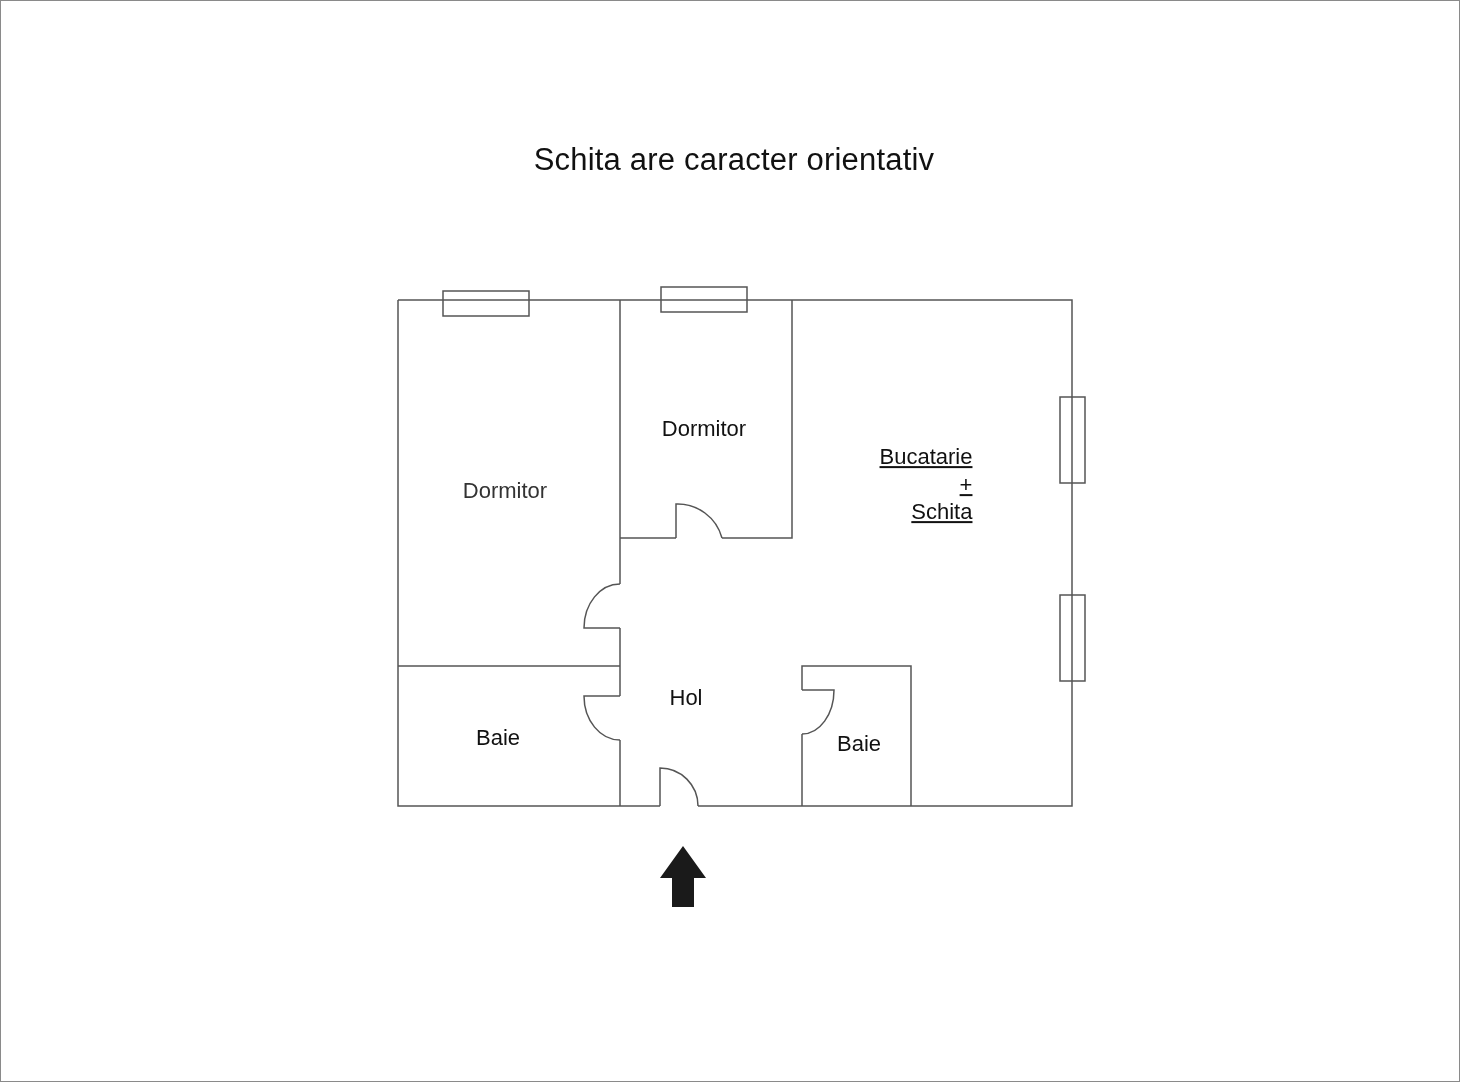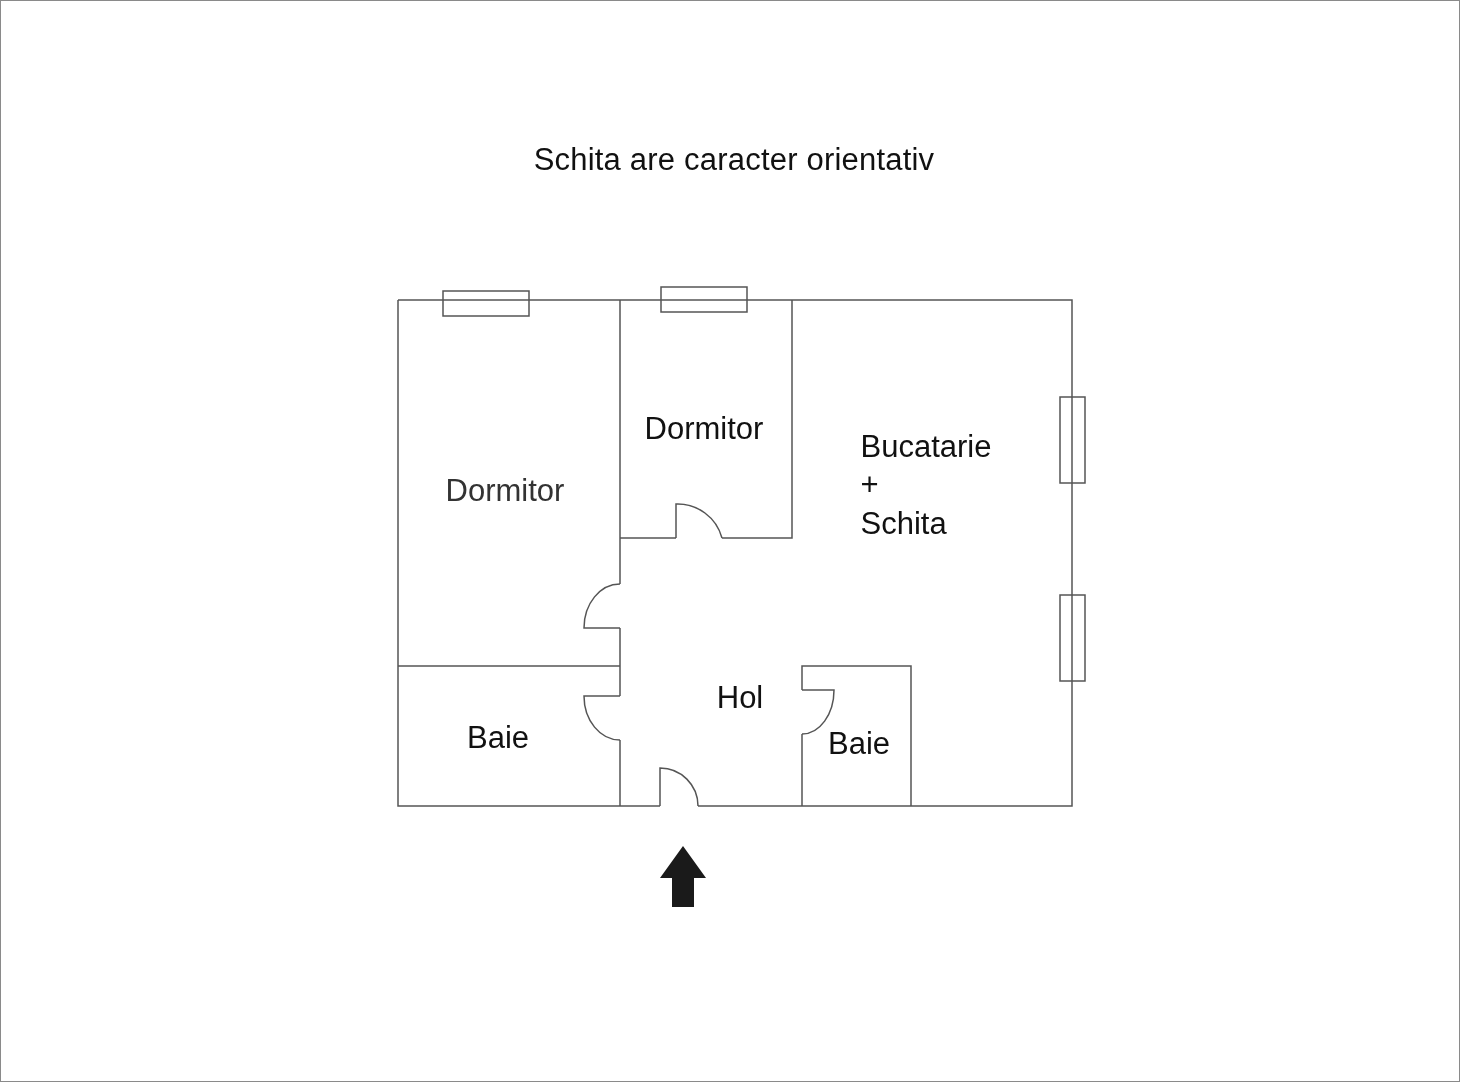--- a/index.html
+++ b/index.html
@@ -13,23 +13,23 @@
     .title {
       position: absolute; left: 0; top: 142px; width: 1468px;
       text-align: center;
       font-family: "Liberation Sans", sans-serif;
       font-size: 31px; color: #111111; letter-spacing: 0.2px;
     }
     svg.plan { position: absolute; left: 0; top: 0; }
     .room-label {
       position: absolute;
       font-family: "Liberation Sans", sans-serif;
-      font-size: 31px; color: #111111;
+      font-size: 22px; color: #111111;
       transform: translate(-50%, -50%);
-      white-space: nowrap; text-align: left; line-height: 1.4;
+      white-space: nowrap; text-align: right; line-height: 1.4;
     }
     .room-label.faded { color: #333333; }
   </style>
 </head>
 <body>
 
 <div class="frame"></div>
 
 <div class="title">Schita are caracter orientativ</div>
 
@@ -62,21 +62,21 @@
     <rect x="1060" y="397" width="25" height="86"></rect>
     <rect x="1060" y="595" width="25" height="86"></rect>
   </g>
 
   <path d="M683 846 L706 878 H694 V907 H672 V878 H660 Z" fill="#1a1a1a"></path>
 </svg>
 
 <div class="room-label faded" style="left:505px; top:491px;">Dormitor</div>
 <div class="room-label" style="left:704px; top:429px;">Dormitor</div>
 
-<div class="room-label" style="left:926px; top:485px;">
+<div class="room-label" style="left:926px; top:485px;text-decoration:underline;">
   <div>Bucatarie</div>
   <div style="line-height:1.1;">+</div>
   <div>Schita</div>
 </div>
 
-<div class="room-label" style="left:740px; top:698px;">Hol</div>
+<div class="room-label" style="left:686px; top:698px;">Hol</div>
 <div class="room-label" style="left:498px; top:738px;">Baie</div>
 <div class="room-label" style="left:859px; top:744px;">Baie</div>
 
 </body></html>

